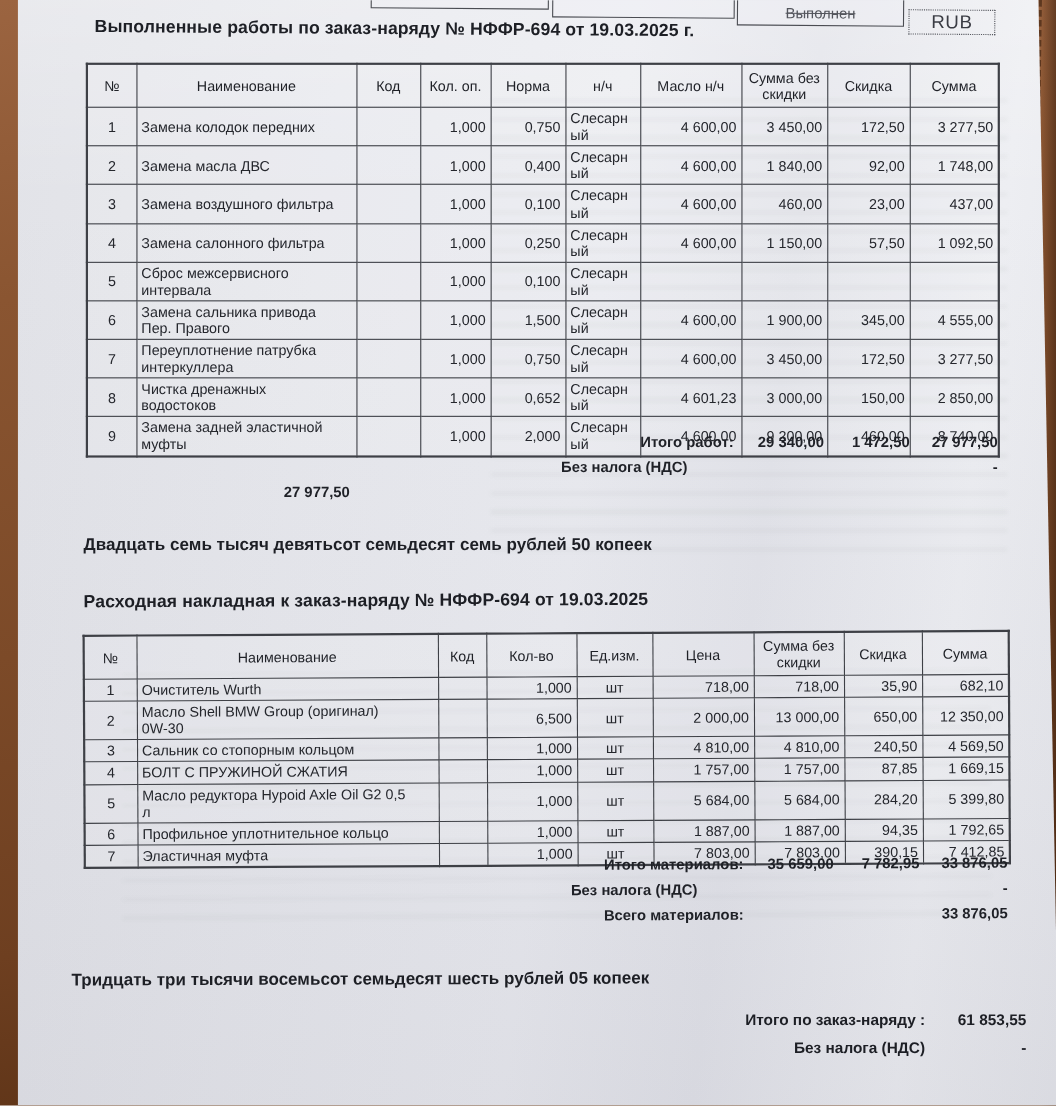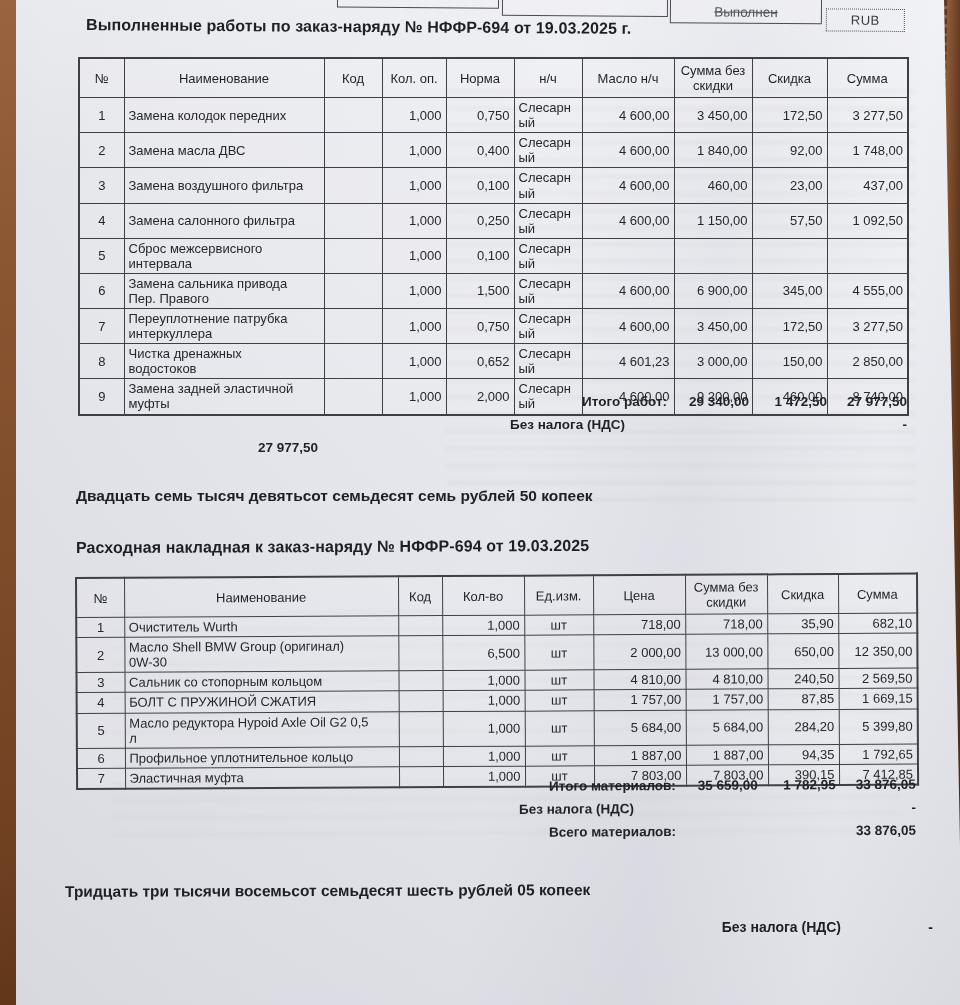--- a/index.html
+++ b/index.html
@@ -30,21 +30,21 @@
   
   .top-boxes{position:absolute;left:0;top:0;width:100%;height:40px;transform:rotate(.45deg);transform-origin:left top;}
   .cut-box{position:absolute;border:1.5px solid #4a4c52;background:rgba(240,241,245,.35);}
   .box-a{left:321px;top:-27px;width:160px;height:30px;}
   .box-b{left:486px;top:-28px;width:164px;height:38px;}
   .box-c{left:654px;top:-28px;width:150px;height:44px;overflow:hidden;}
   .box-c .struck{position:absolute;bottom:3px;left:0;width:100%;text-align:center;
     font-size:13.5px;color:#53555c;text-decoration:line-through;}
   .rub-box{position:absolute;left:810px;top:2px;width:77px;height:21px;
     border:1.5px dotted #55575e;display:flex;align-items:center;justify-content:center;
-    font-size:13px;color:#3a3c44;letter-spacing:.5px;}
+    font-size:17px;color:#3a3c44;letter-spacing:.5px;}
   
   .doc-title{position:absolute;font-size:16px;font-weight:bold;color:#1d1f25;letter-spacing:.1px;}
   .title-1{left:70px;top:18px;transform:rotate(.4deg);}
   .title-2{left:60px;top:538px;transform:rotate(-.25deg);}
   
   table{border-collapse:collapse;table-layout:fixed;background:rgba(255,255,255,.12);}
   .doc-table{position:absolute;border:2px solid #3e4046;}
   .t1{left:62px;top:57px;width:829px;}
   .t2{left:59px;top:577px;width:841px;transform:rotate(-.3deg);transform-origin:left top;}
   th,td{border:1px solid #3e4046;font-size:13px;line-height:1.16;padding:2px 4px;color:#25272d;
@@ -193,21 +193,21 @@
           </tr>
           <tr>
             <td class="c-num">6</td>
             <td class="c-name">Замена сальника привода
 Пер. Правого</td>
             <td class="c-code"></td>
             <td class="c-qty">1,000</td>
             <td class="c-norm">1,500</td>
             <td class="c-type">Слесарный</td>
             <td class="c-price">4 600,00</td>
-            <td class="c-sum_before">6 900,00</td>
+            <td class="c-sum_before">1 900,00</td>
             <td class="c-discount">345,00</td>
             <td class="c-sum">4 555,00</td>
           </tr>
           <tr>
             <td class="c-num">7</td>
             <td class="c-name">Переуплотнение патрубка
 интеркуллера</td>
             <td class="c-code"></td>
             <td class="c-qty">1,000</td>
             <td class="c-norm">0,750</td>
@@ -321,21 +321,21 @@
           </tr>
           <tr>
             <td class="c-num">3</td>
             <td class="c-name">Сальник со стопорным кольцом</td>
             <td class="c-code"></td>
             <td class="c-qty">1,000</td>
             <td class="c-unit">шт</td>
             <td class="c-price">4 810,00</td>
             <td class="c-sum_before">4 810,00</td>
             <td class="c-discount">240,50</td>
-            <td class="c-sum">2 569,50</td>
+            <td class="c-sum">4 569,50</td>
           </tr>
           <tr>
             <td class="c-num">4</td>
             <td class="c-name">БОЛТ С ПРУЖИНОЙ СЖАТИЯ</td>
             <td class="c-code"></td>
             <td class="c-qty">1,000</td>
             <td class="c-unit">шт</td>
             <td class="c-price">1 757,00</td>
             <td class="c-sum_before">1 757,00</td>
             <td class="c-discount">87,85</td>
@@ -375,40 +375,44 @@
             <td class="c-discount">390,15</td>
             <td class="c-sum">7 412,85</td>
           </tr>
         </tbody>
     </table>
 
     <div class="totals totals-2">
       <div class="row">
         <span class="lbl">Итого материалов:</span>
         <span class="v1">35 659,00</span>
-        <span class="v2">1 782,95</span>
+        <span class="v2">7 782,95</span>
         <span class="v3">33 876,05</span>
       </div>
       <div class="row">
         <span class="lbl shift">Без налога (НДС)</span>
         <span class="v1"></span>
         <span class="v2"></span>
         <span class="v3">-</span>
       </div>
       <div class="row">
         <span class="lbl">Всего материалов:</span>
         <span class="v1"></span>
         <span class="v2"></span>
         <span class="v3">33 876,05</span>
       </div>
     </div>
 
     <div class="words-line words-2">Тридцать три тысячи восемьсот семьдесят шесть рублей 05 копеек</div>
 
     <div class="grand">
       <div class="row">
+        <span class="g-lbl">Итого по заказ-наряду :</span>
+        <span class="g-val">61 853,55</span>
+      </div>
+      <div class="row">
         <span class="g-lbl">Без налога (НДС)</span>
         <span class="g-val">-</span>
       </div>
     </div>
 
   </div>
 </div>
 
 </body></html>

